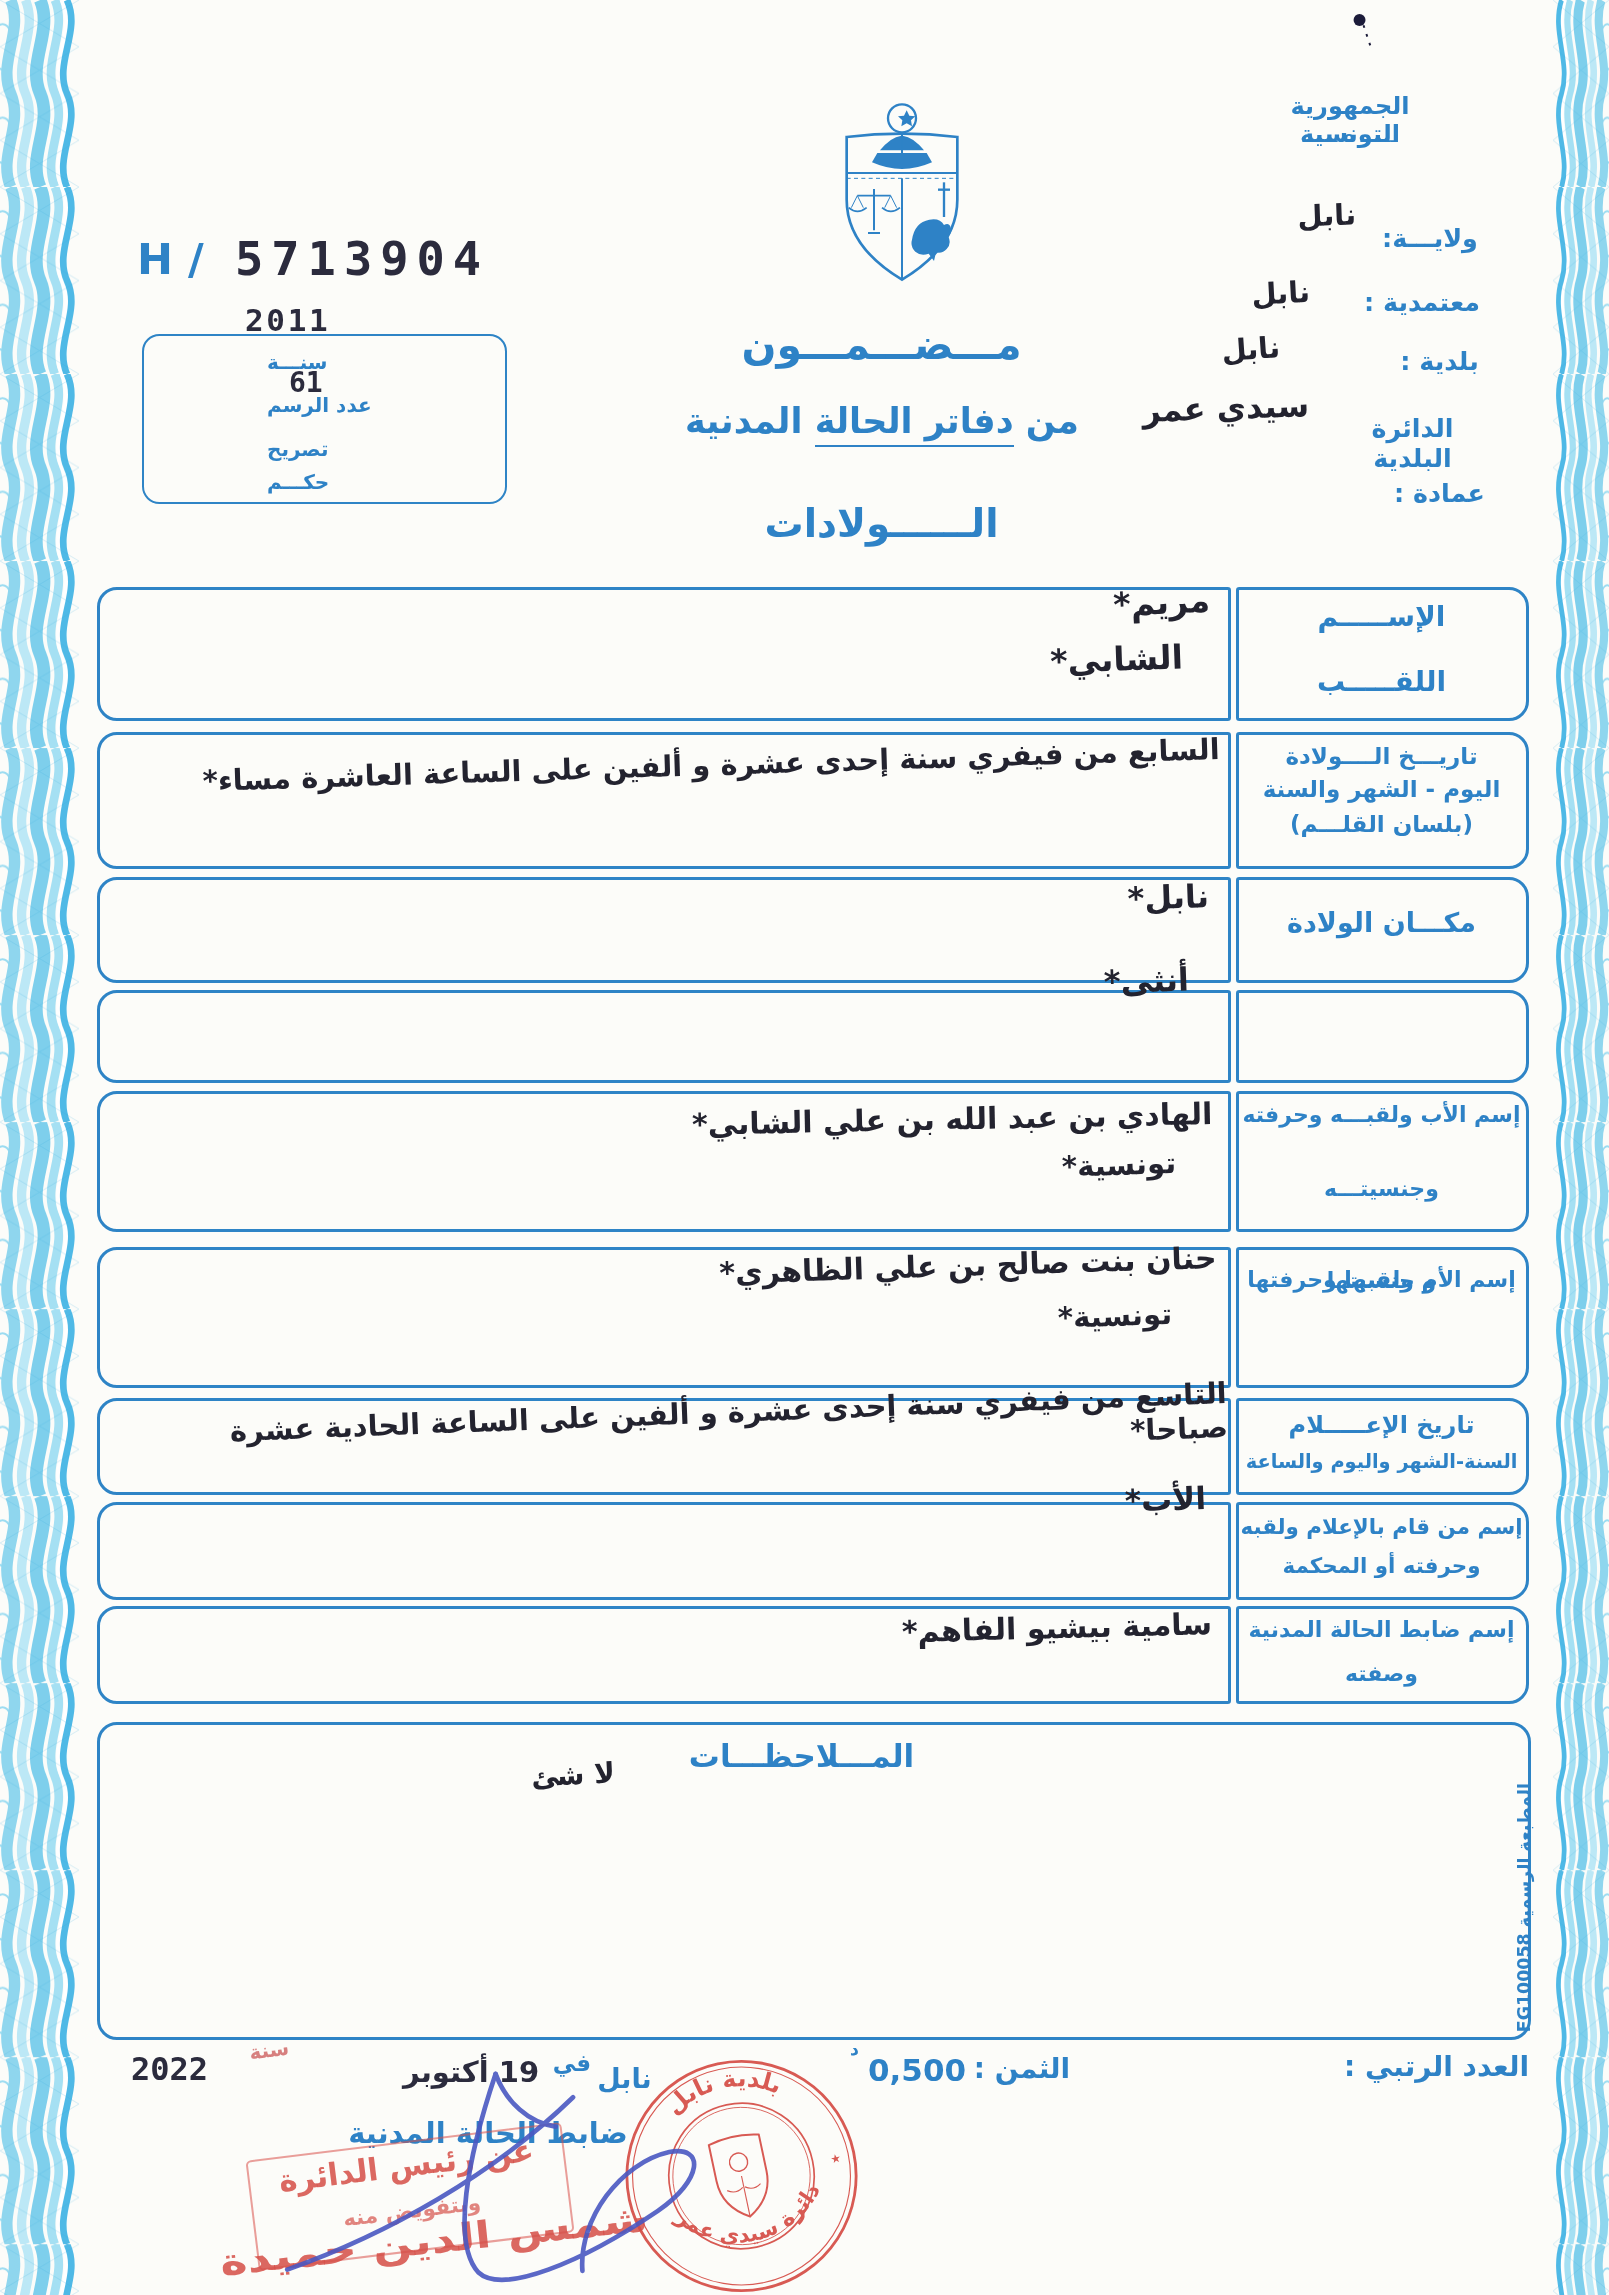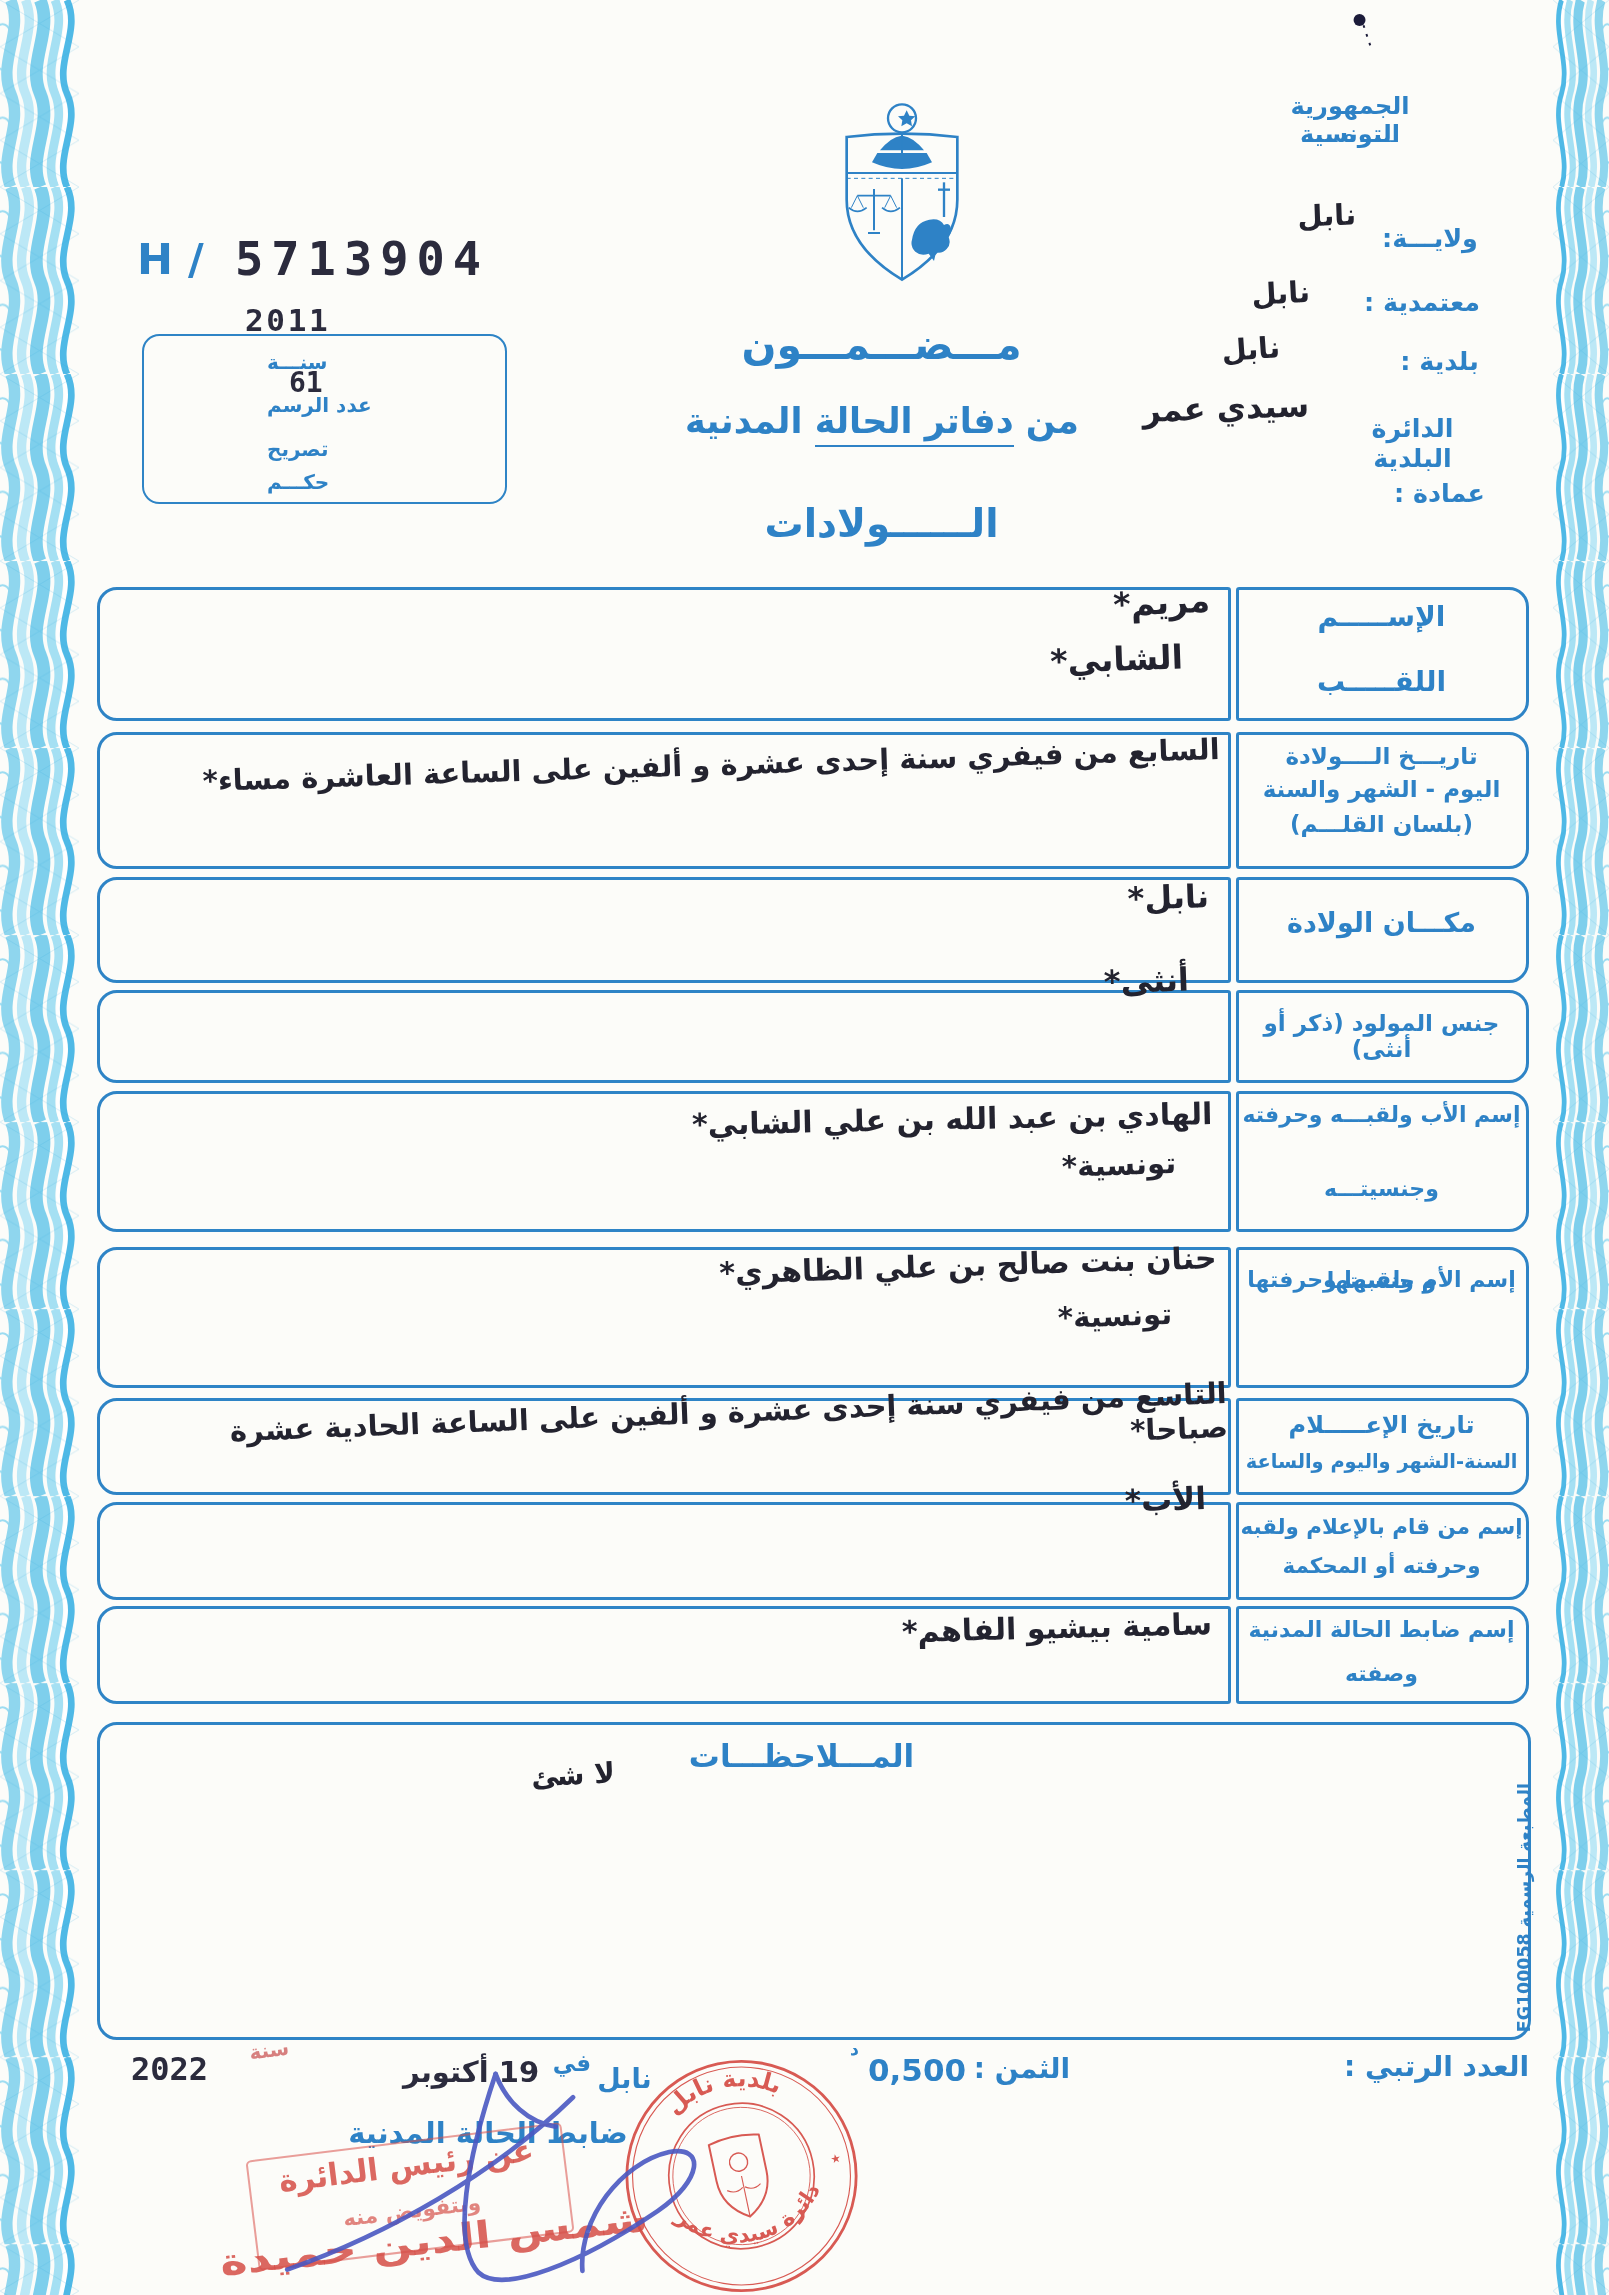--- a/index.html
+++ b/index.html
@@ -157,21 +157,20 @@
   <div class="val" style="left:802px;top:644px;width:381px;font-size:33px;transform:rotate(-2deg);">الشابي*</div>
 
   <div class="labcol" style="top:743px;font-size:23px;">تاريـــخ الــــولادة</div>
   <div class="labcol" style="top:776px;font-size:23px;">اليوم - الشهر والسنة</div>
   <div class="labcol" style="top:811px;font-size:23px;">(بلسان القلـــم)</div>
   <div class="val" style="left:187px;top:732px;width:1032px;font-size:29px;transform:rotate(-1.8deg);transform-origin:right top;">السابع من فيفري سنة إحدى عشرة و ألفين على الساعة العاشرة مساء*</div>
 
   <div class="labcol" style="top:907px;font-size:27px;">مكـــان الولادة</div>
   <div class="val" style="left:868px;top:883px;width:341px;font-size:32px;transform:rotate(-2deg);">نابل*</div>
 
-  <div class="labcol" style="top:1010px;font-size:23px;">جنس المولود (ذكر أو أنثى)</div>
   <div class="val" style="left:868px;top:966px;width:321px;font-size:32px;transform:rotate(-2deg);z-index:2;">أنثى*</div>
 
   <div class="labcol" style="top:1102px;font-size:22px;">إسم الأب ولقبـــه وحرفته</div>
   <div class="labcol" style="top:1176px;font-size:22px;">وجنسيتـــه</div>
   <div class="val" style="left:601px;top:1096px;width:611px;font-size:30px;transform:rotate(-1.2deg);transform-origin:right top;">الهادي بن عبد الله بن علي الشابي*</div>
   <div class="val" style="left:935px;top:1150px;width:241px;font-size:29px;transform:rotate(-2deg);">تونسية*</div>
 
   <div class="labcol" style="top:1267px;font-size:22px;">إسم الأم ولقبها وحرفتها</div>
   <div class="labcol" style="top:1268px;font-size:22px;">و جنسيتها</div>
   <div class="val" style="left:601px;top:1240px;width:615px;font-size:30px;transform:rotate(-1.8deg);transform-origin:right top;z-index:2;">حنان بنت صالح بن علي الظاهري*</div>

